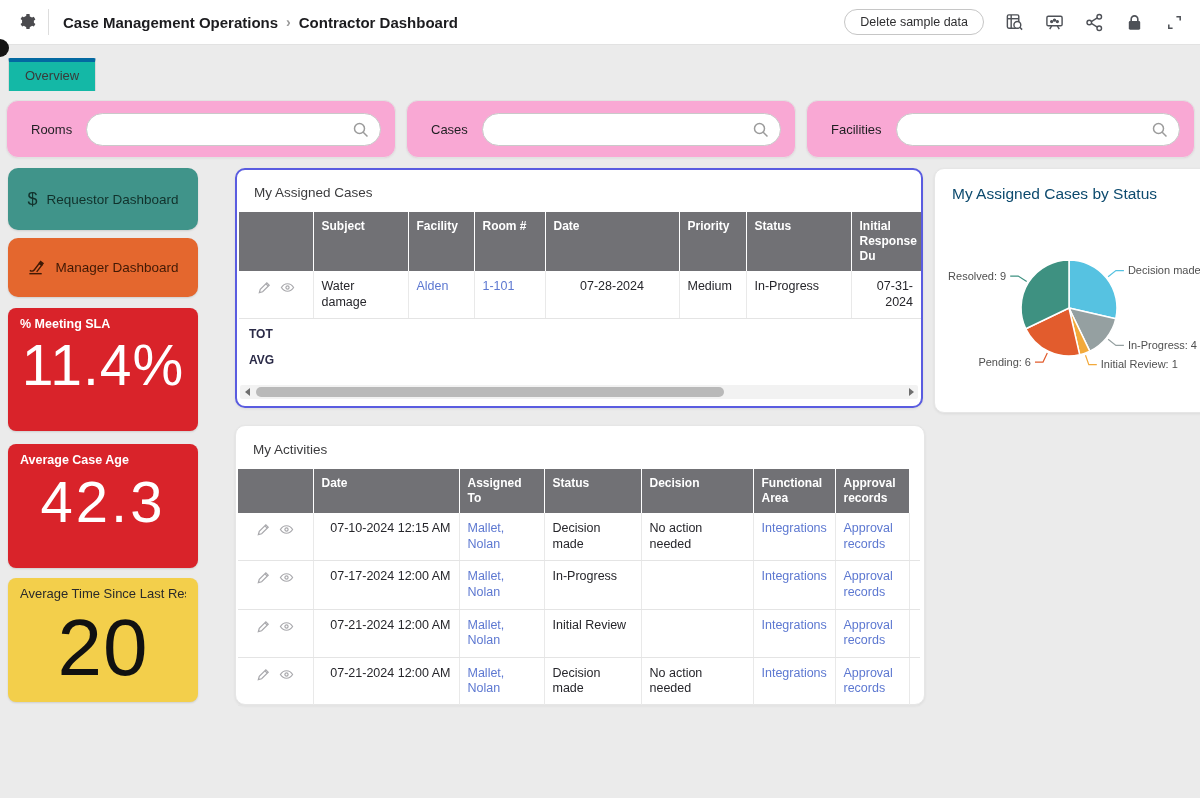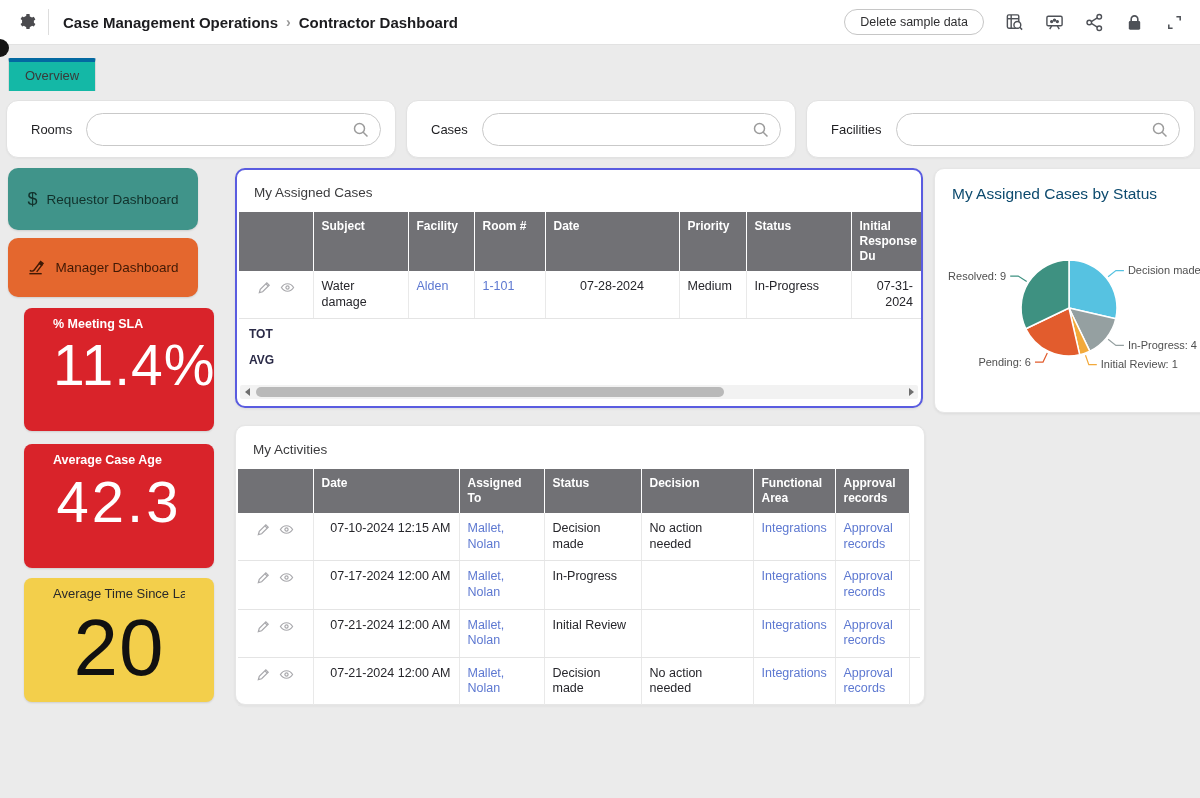--- a/index.html
+++ b/index.html
@@ -19,34 +19,34 @@
   .delete-btn { font-family:inherit; font-size:12.5px; color:#2e2e30; background:#fff;
     border:1px solid #c6c6c6; border-radius:14px; padding:5px 15px; cursor:pointer; }
   .tb-icon { width:19px; height:19px; color:#4e5157; cursor:pointer; }
   .notch { position:absolute; left:-9px; top:39px; width:18px; height:18px; background:#141414;
     border-radius:50%; z-index:5; cursor:pointer; }
   
   .tabbar { position:absolute; top:58px; left:8px; }
   .tab { background:#14b8a6; border:1px solid #d8d8d8; border-top:4px solid #0369a1; border-bottom:none;
     border-radius:2px 2px 0 0; padding:6px 16px 8px 16px; font-size:13px; color:#3a3a3a; cursor:pointer; }
   
-  .filter-card { position:absolute; top:100px; height:58px; background:#ffffff; border:1px solid #e2e2e2;
+  .filter-card { position:absolute; top:100px; height:58px; background:#f9a8d4; border:1px solid #e2e2e2;
     border-radius:12px; display:flex; align-items:center; padding:0 14px 0 24px; gap:14px;
     box-shadow:0 1px 2px rgba(0,0,0,.04); }
   .filter-label { font-size:13px; color:#1f1f22; white-space:nowrap; }
   .search-pill { position:relative; flex:1; height:33px; background:#fff; border:1px solid #c9c9c9; border-radius:17px; }
   .search-pill input { position:absolute; inset:0; border:none; outline:none; background:transparent;
     border-radius:17px; padding:0 36px 0 14px; font-family:inherit; font-size:13px; color:#333; }
   .pill-mag { position:absolute; right:10px; top:7px; width:18px; height:18px; color:#9b9b9b; pointer-events:none; }
   
   .nav-btn { position:absolute; left:8px; width:190px; border:none; border-radius:10px; cursor:pointer;
     display:flex; align-items:center; justify-content:center; gap:9px; font-family:inherit;
     font-size:13.5px; box-shadow:0 1px 2px rgba(0,0,0,.12); }
-  .kpi { position:absolute; left:8px; width:190px; border-radius:8px; padding:9px 29px; overflow:hidden;
-    box-shadow:0 1px 2px rgba(0,0,0,.12);margin-left:16px; }
+  .kpi { position:absolute; left:8px; width:190px; border-radius:8px; padding:9px 12px; overflow:hidden;
+    box-shadow:0 1px 2px rgba(0,0,0,.12); }
   .kpi-label { font-size:12.5px; font-weight:bold; line-height:1.15; white-space:nowrap; overflow:hidden; }
   .kpi-value { text-align:center; font-weight:400; line-height:1; margin-top:6px; letter-spacing:1px; }
   
   .panel { position:absolute; background:#fff; border-radius:10px; box-shadow:0 1px 3px rgba(0,0,0,.07);margin-left:28px; }
   .panel-title { font-size:13.5px; color:#3c3c3e; padding:15px 17px 12px 17px; }
   
   table.grid { border-collapse:collapse; table-layout:fixed; width:682px; margin-left:2px; }
   table.grid th { background:#717175; color:#fff; font-size:12px; font-weight:bold; text-align:left;
     padding:7px 8px; vertical-align:top; border-right:1px solid rgba(255,255,255,.35); overflow:hidden; line-height:1.25; }
   table.grid th:last-child { border-right:none; }

